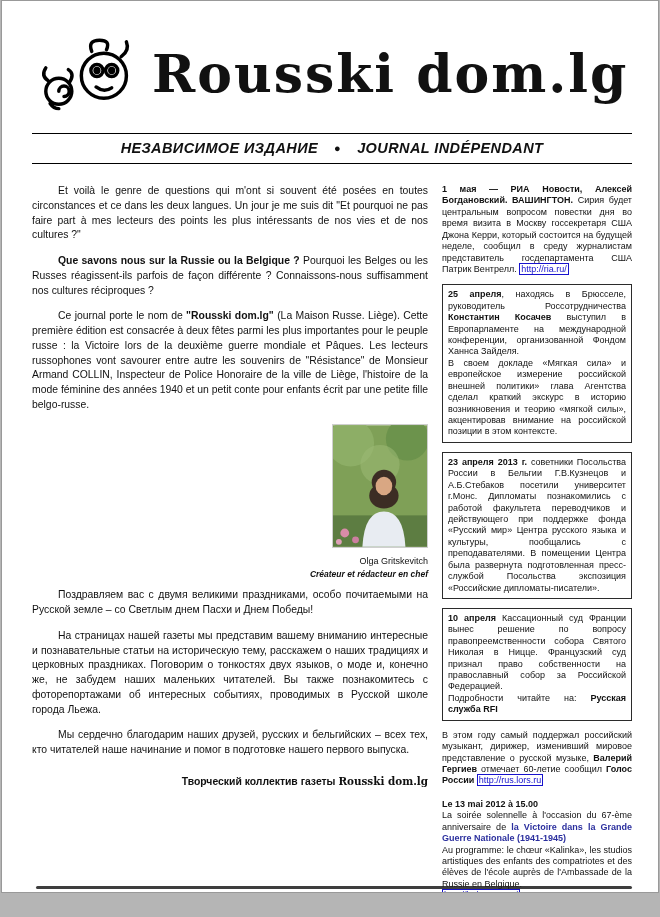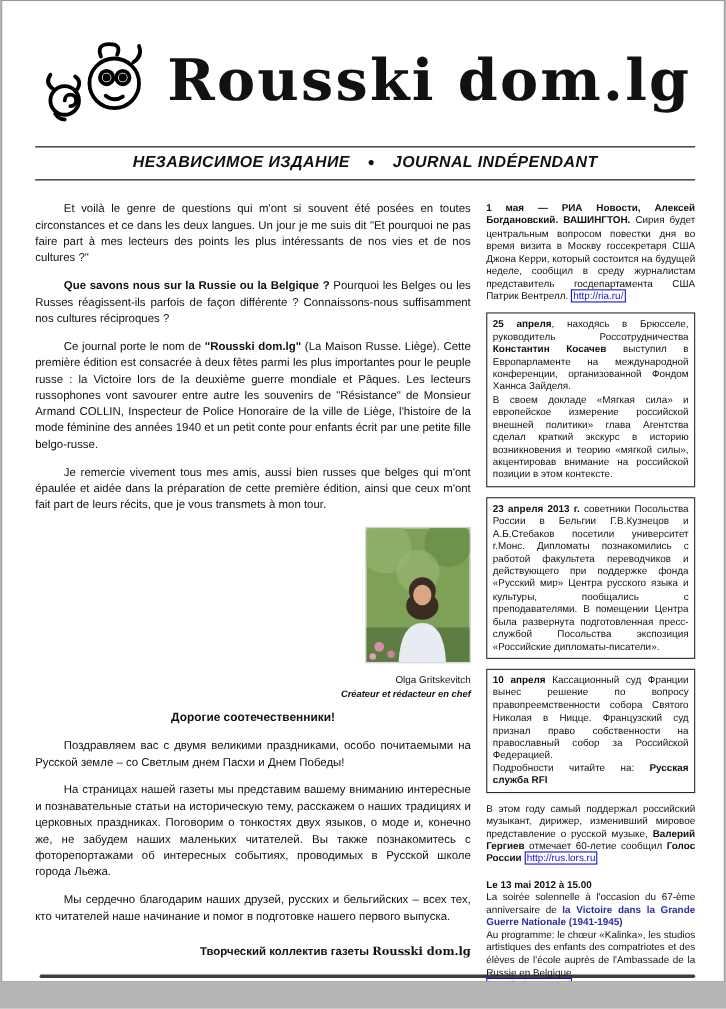--- a/index.html
+++ b/index.html
@@ -76,21 +76,20 @@
     </div>
     <div class="rule"></div>
   </header>
 
   <main class="content">
 
     <section class="col-left">
       <p class="para"><span>Et voilà le genre de questions qui m'ont si souvent été posées en toutes circonstances et ce dans les deux langues. Un jour je me suis dit "Et pourquoi ne pas faire part à mes lecteurs des points les plus intéressants de nos vies et de nos cultures ?"</span></p>
       <p class="para"><span style="font-weight: bold;">Que savons nous sur la Russie ou la Belgique ?</span><span> Pourquoi les Belges ou les Russes réagissent-ils parfois de façon différente ? Connaissons-nous suffisamment nos cultures réciproques ?</span></p>
       <p class="para"><span>Ce journal porte le nom de </span><span style="font-weight: bold;">"Rousski dom.lg"</span><span> (La Maison Russe. Liège). Cette première édition est consacrée à deux fêtes parmi les plus importantes pour le peuple russe : la Victoire lors de la deuxième guerre mondiale et Pâques. Les lecteurs russophones vont savourer entre autre les souvenirs de "Résistance" de Monsieur Armand COLLIN, Inspecteur de Police Honoraire de la ville de Liège, l'histoire de la mode féminine des années 1940 et un petit conte pour enfants écrit par une petite fille belgo-russe.</span></p>
-      <p class="para"><span>Je remercie vivement tous mes amis, aussi bien russes que belges qui m'ont épaulée et aidée dans la préparation de cette première édition, ainsi que ceux m'ont fait part de leurs récits, que je vous transmets à mon tour.</span></p>
 
       <figure class="photo-block">
         <svg class="photo" width="96" height="124" viewBox="0 0 96 124">
           <rect width="96" height="124" fill="#7fa057"></rect>
           <circle cx="18" cy="18" r="24" fill="#8fb069" opacity="0.85"></circle>
           <circle cx="76" cy="14" r="22" fill="#69904a" opacity="0.85"></circle>
           <circle cx="48" cy="40" r="20" fill="#9cba74" opacity="0.55"></circle>
           <rect y="92" width="96" height="32" fill="#5d7d42"></rect>
           <circle cx="12" cy="110" r="4.5" fill="#d98ca8"></circle>
           <circle cx="23" cy="117" r="3.5" fill="#cc7fa0"></circle>
@@ -99,21 +98,20 @@
           <ellipse cx="52" cy="72" rx="15" ry="13" fill="#3c2d24"></ellipse>
           <ellipse cx="52" cy="62" rx="8.5" ry="9.5" fill="#d9a783"></ellipse>
           <path d="M30 124 q2 -36 22 -36 q20 0 22 36 z" fill="#e8ecf2"></path>
         </svg>
         <figcaption>
           <div class="cap-name">Olga Gritskevitch</div>
           <div class="cap-role">Créateur et rédacteur en chef</div>
         </figcaption>
       </figure>
 
-      <h2 class="greeting-title">Дорогие соотечественники!</h2>
       <p class="para">Поздравляем вас с двумя великими праздниками, особо почитаемыми на Русской земле – со Светлым днем Пасхи и Днем Победы!</p>
       <p class="para">На страницах нашей газеты мы представим вашему вниманию интересные и познавательные статьи на историческую тему, расскажем о наших традициях и церковных праздниках. Поговорим о тонкостях двух языков, о моде и, конечно же, не забудем наших маленьких читателей. Вы также познакомитесь с фоторепортажами об интересных событиях, проводимых в Русской школе города Льежа.</p>
       <p class="para">Мы сердечно благодарим наших друзей, русских и бельгийских – всех тех, кто читателей наше начинание и помог в подготовке нашего первого выпуска.</p>
       <div class="signature"><span style="font-weight: bold;">Творческий коллектив газеты </span><span style="font-weight: bold; font-family: &quot;DejaVu Serif&quot;, serif;">Rousski dom.lg</span></div>
     </section>
 
     <aside class="col-right">
       <article class="news"><span style="font-weight: bold;">1 мая — РИА Новости, Алексей Богдановский. ВАШИНГТОН.</span><span> Сирия будет центральным вопросом повестки дня во время визита в Москву госсекретаря США Джона Керри, который состоится на будущей неделе, сообщил в среду журналистам представитель госдепартамента США Патрик Вентрелл. </span><span class="linkbox">http://ria.ru/</span></article>
       <article class="news boxed"><span style="font-weight: bold;">25 апреля</span><span>, находясь в Брюсселе, руководитель Россотрудничества </span><span style="font-weight: bold;">Константин Косачев</span><span> выступил в Европарламенте на международной конференции, организованной Фондом Ханнса Зайделя.</span><br><span>В своем докладе «Мягкая сила» и европейское измерение российской внешней политики» глава Агентства сделал краткий экскурс в историю возникновения и теорию «мягкой силы», акцентировав внимание на российской позиции в этом контексте.</span></article>
       <article class="news boxed"><span style="font-weight: bold;">23 апреля 2013 г.</span><span> советники Посольства России в Бельгии Г.В.Кузнецов и А.Б.Стебаков посетили университет г.Монс. Дипломаты познакомились с работой факультета переводчиков и действующего при поддержке фонда «Русский мир» Центра русского языка и культуры, пообщались с преподавателями. В помещении Центра была развернута подготовленная пресс-службой Посольства экспозиция «Российские дипломаты-писатели».</span></article>

